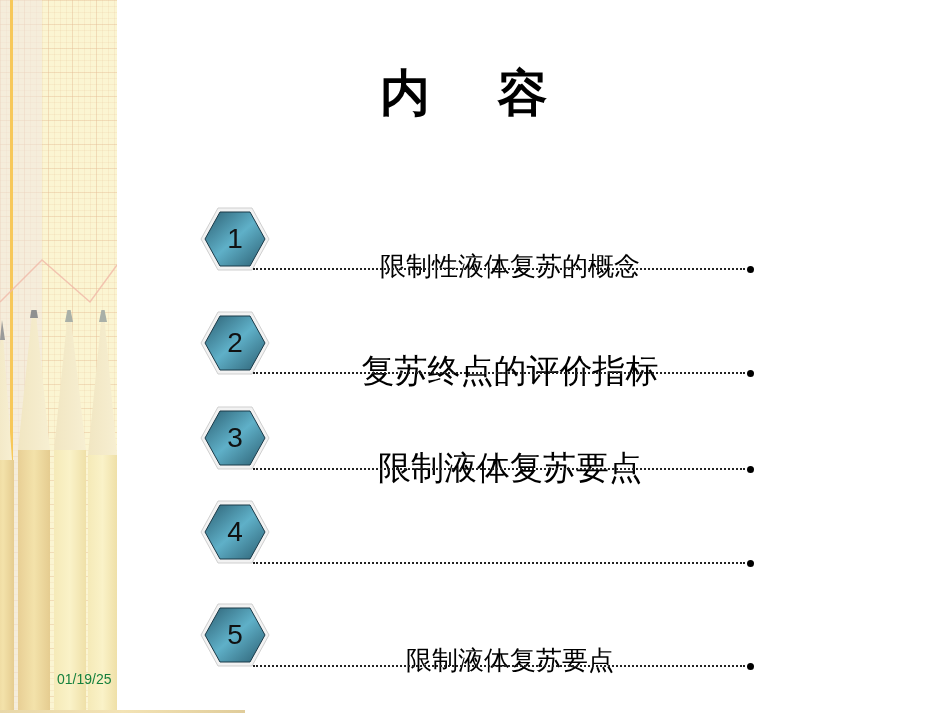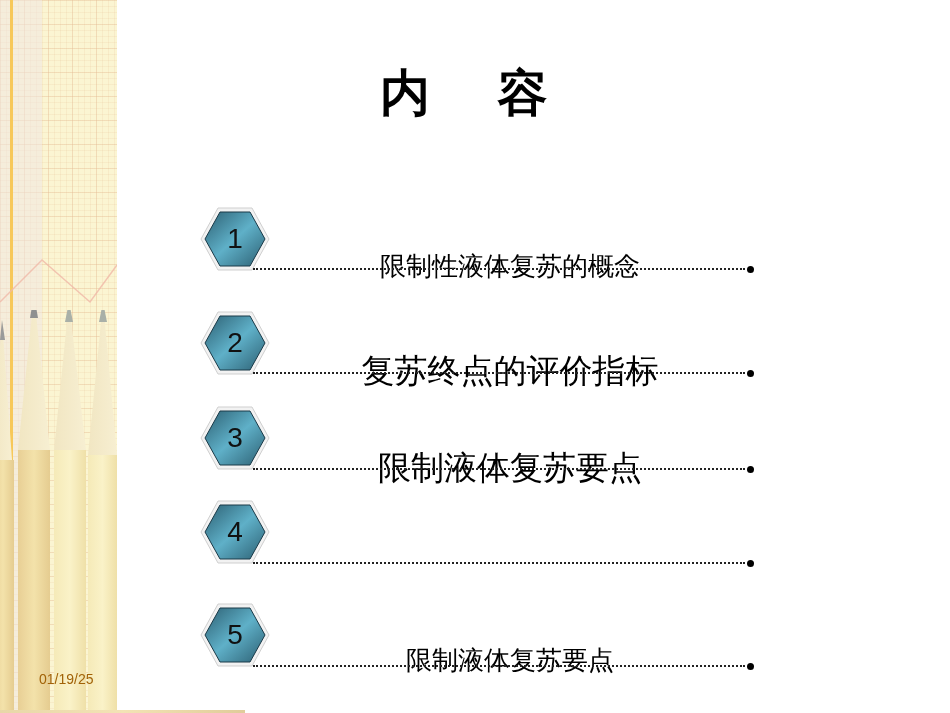--- a/index.html
+++ b/index.html
@@ -30,22 +30,22 @@
       position: absolute; left: 0; top: 0; width: 117px; height: 330px;
     }
     .pencils {
       position: absolute; left: 0; top: 310px; width: 117px; height: 403px;
     }
     .bottom-strip {
       position: absolute; left: 0; top: 710px; width: 245px; height: 3px;
       background: linear-gradient(to right, #e8d7a8, #f3e3b5, #e0cc9a);
     }
     .date {
-      position: absolute; left: 39px; top: 671px;
-      font-size: 14px; color: #a16207;
+      position: absolute; left: 57px; top: 671px;
+      font-size: 14px; color: #15803d;
       font-family: "Liberation Sans", sans-serif;
     }
     .title {
       position: absolute; left: 380px; top: 60px; width: 200px; height: 70px;
       font-size: 50px; font-weight: bold; color: #000;
       letter-spacing: 0; white-space: pre;
       font-family: "DejaVu Sans", sans-serif;
     }
     .item { position: absolute; left: 195px; width: 570px; height: 80px; }
     .hex {

